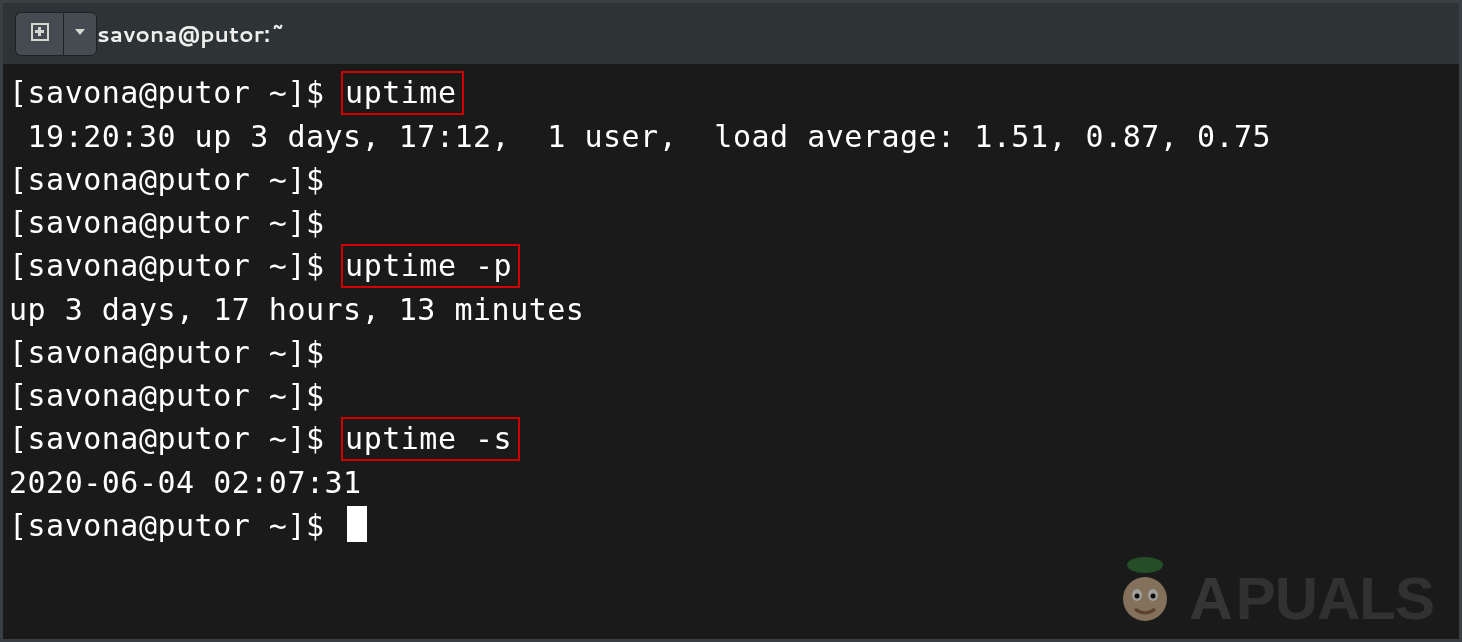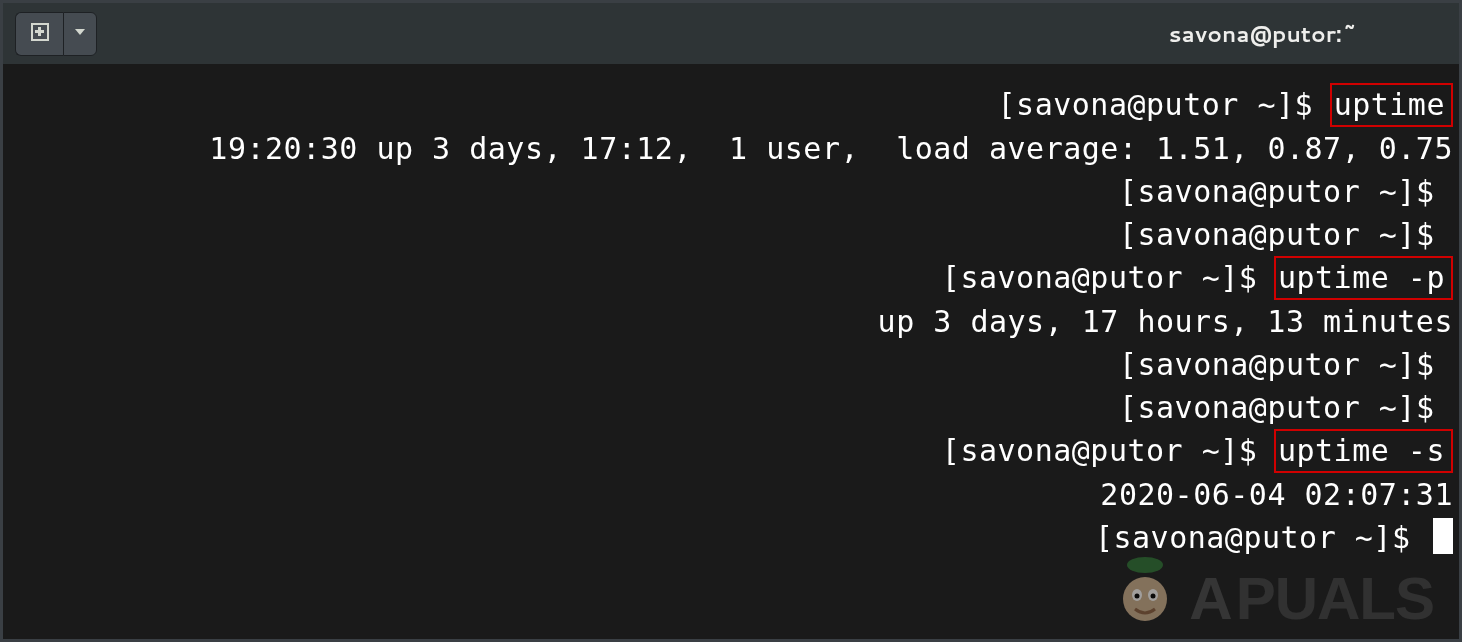--- a/index.html
+++ b/index.html
@@ -45,38 +45,37 @@
     .tb-btn.dropdown {
       width: 34px;
       border-radius: 0 6px 6px 0;
       border-left: 1px solid #1e2124;
     }
     .tb-btn svg {
       fill: #d3d7cf;
     }
     .title {
       flex: 1;
-      text-align: right;
+      text-align: left;
       color: #eeeeec;
       font-family: "Cantarell", "DejaVu Sans", sans-serif;
       font-weight: bold;
       font-size: 22px;
       padding-right: 90px;
     }
     .terminal {
       background: #1a1a1a;
       color: #ffffff;
       font-size: 30px;
       line-height: 43px;
-      padding: 18px 6px;
+      padding: 6px 6px;
       height: calc(100% - 62px);
       white-space: pre;
       letter-spacing: 0.5px;
       position: relative;
-      text-align: right;
     }
     .line {
       position: relative;
     }
     .cmd-box {
       border: 2px solid #d00000;
       padding: 0 6px 0 2px;
       display: inline-block;
       line-height: 40px;
       margin-left: -2px;

